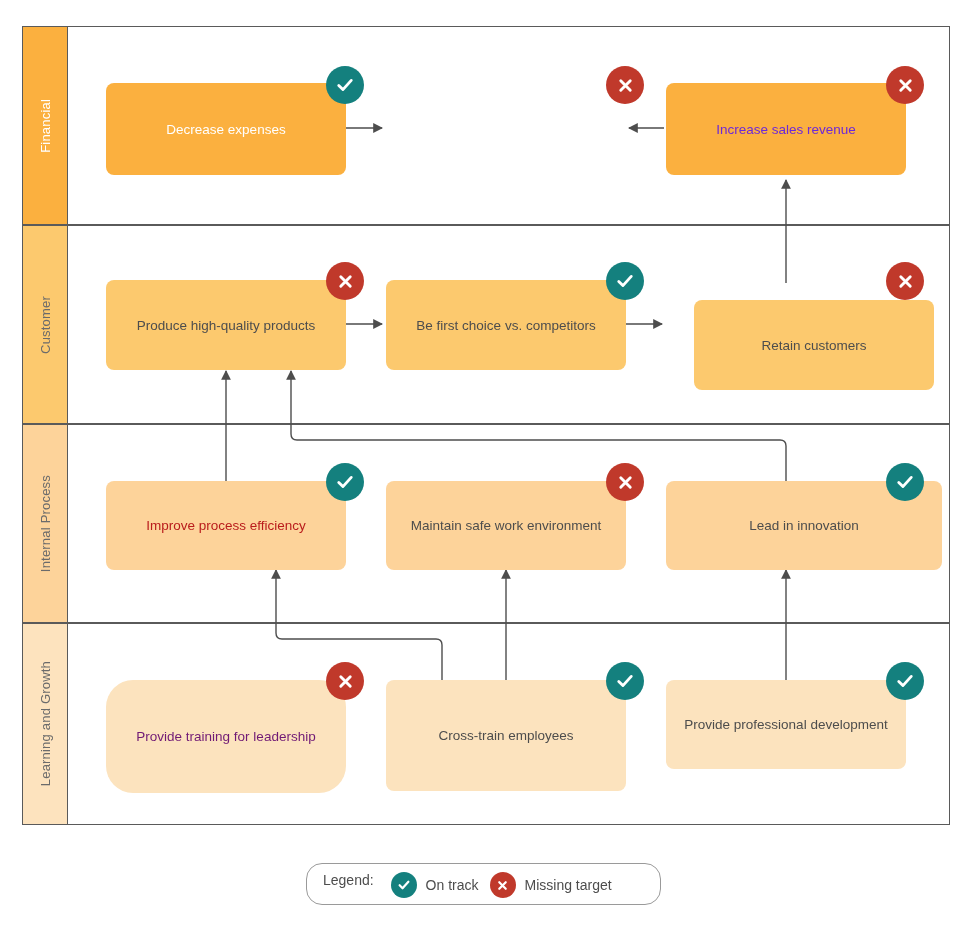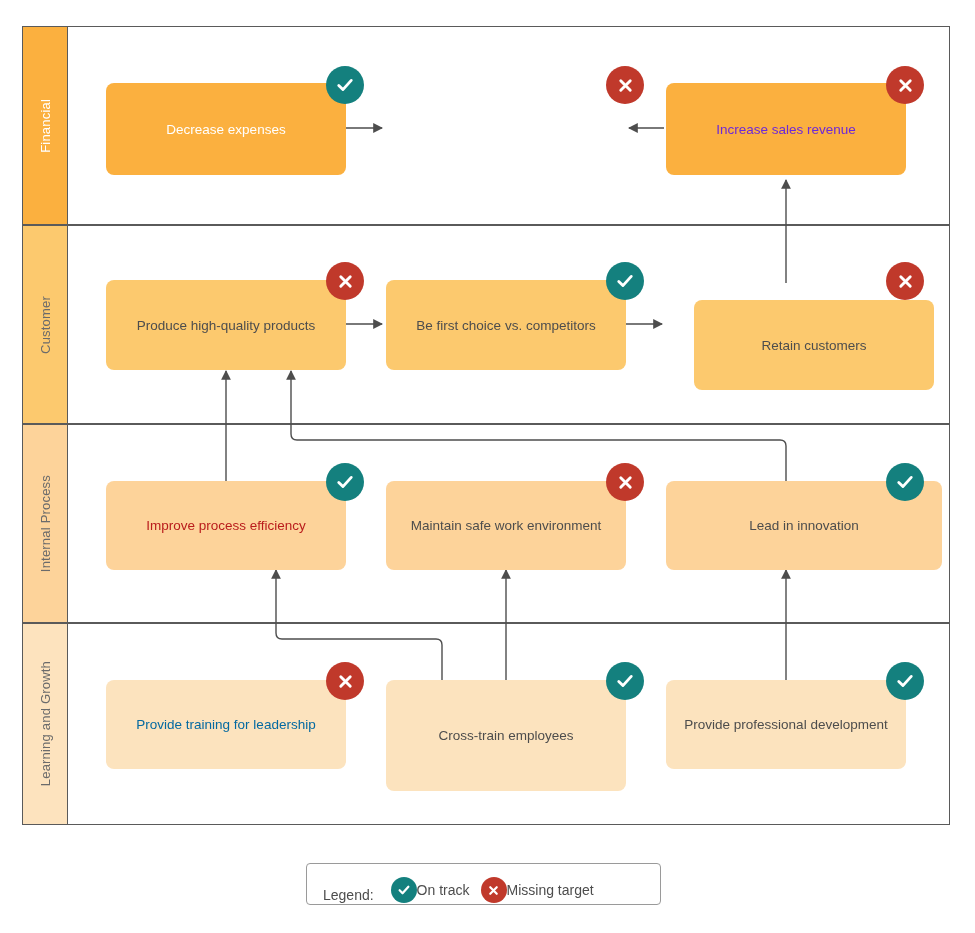--- a/index.html
+++ b/index.html
@@ -93,35 +93,36 @@
 
   
   #legend {
     position: absolute;
     left: 306px;
     top: 863px;
     width: 355px;
     height: 42px;
     box-sizing: border-box;
     border: 1px solid #9a9a9a;
-    border-radius: 4px;
+    border-radius: 16px;
     background: #ffffff;
     display: flex;
-    align-items: flex-end;
+    align-items: flex-start;
     gap: 11px;
-    padding: 1px 16px;
+    padding: 8px 16px;
   }
   #legend .legend-title {
     font-size: 14px;
     color: #4d4d4d;
     margin-right: 6px;
   }
   #legend .legend-item {
     display: flex;
     align-items: center;
+    gap: 9px;
   }
   #legend .legend-badge {
     width: 26px;
     height: 26px;
     border-radius: 50%;
     display: flex;
     align-items: center;
     justify-content: center;
     flex: 0 0 auto;
   }
@@ -265,21 +266,21 @@
 
   <div class="node" id="node-lead-in-innovation" style="left:666px; top:481px; width:276px; height:89px; background:#FDD39A; color:#4d4d4d;">
     <span class="node-label">Lead in innovation</span>
   </div>
   <div class="badge" style="left:886px; top:463px; background:#14807E;">
     <svg width="20" height="20" viewBox="0 0 24 24">
       <path d="M4.5 12.5 L9.5 17.5 L19.5 6.5" fill="none" stroke="#ffffff" stroke-width="3.4" stroke-linecap="round" stroke-linejoin="round"></path>
     </svg>
   </div>
 
-  <div class="node" id="node-training-leadership" style="left:106px; top:680px; width:240px; height:89px; background:#FCE3BE; color:#0369a1;">
+  <div class="node" id="node-training-leadership" style="left:106px; top:680px; width:240px; height:113px; background:#FCE3BE; color:#701a75;border-radius:27px;">
     <span class="node-label">Provide training for leadership</span>
   </div>
   <div class="badge" style="left:326px; top:662px; background:#C0392B;">
     <svg width="19" height="19" viewBox="0 0 24 24">
       <path d="M6 6 L18 18 M18 6 L6 18" fill="none" stroke="#ffffff" stroke-width="3.6" stroke-linecap="round"></path>
     </svg>
   </div>
 
   <div class="node" id="node-cross-train" style="left:386px; top:680px; width:240px; height:111px; background:#FCE3BE; color:#4d4d4d;">
     <span class="node-label">Cross-train employees</span>

